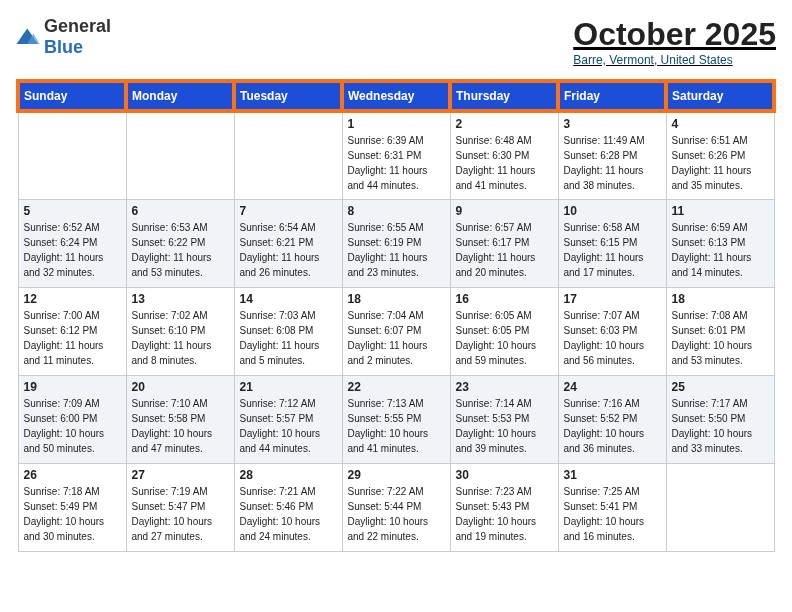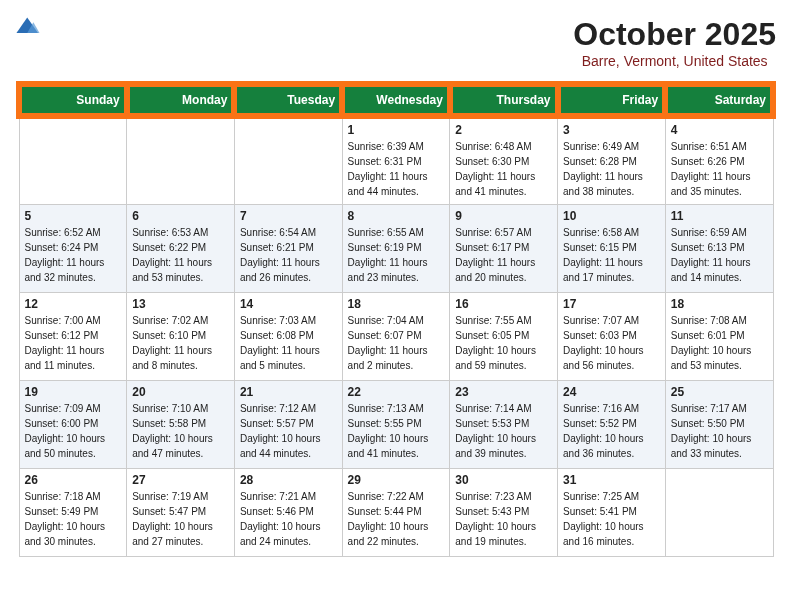--- a/index.html
+++ b/index.html
@@ -29,44 +29,45 @@
     .logo-text-blue {
       font-size: 18px;
       font-weight: bold;
       color: #2a6db5;
     }
     .logo-icon {
       width: 24px;
       height: 20px;
     }
     .title-block {
-      text-align: center;
+      text-align: left;
+      text-decoration: underline;
     }
     .month-title {
       font-size: 32px;
       font-weight: bold;
       color: #222;
     }
     .location-title {
-      font-size: 14px;
-      color: #7f1d1d;
+      font-size: 12px;
+      color: #0c4a6e;
     }
     table {
       width: 100%;
       border-collapse: collapse;
       table-layout: fixed;
     }
     th {
-      background-color: #15803d;
+      background-color: #1d4ed8;
       color: #fff;
       font-size: 12px;
       font-weight: bold;
       padding: 6px 4px;
-      text-align: right;
-      border: 6px solid #f97316;
+      text-align: left;
+      border: 4px solid #f97316;
     }
     td {
       vertical-align: top;
       border: 1px solid #ccc;
       padding: 4px 5px;
       font-size: 10.5px;
       color: #222;
       height: 88px;
     }
     td.empty {
@@ -91,20 +92,24 @@
   </style>
 </head>
 <body>
 
 <div class="header">
   <div class="logo">
     <svg class="logo-icon" viewBox="0 0 30 26" xmlns="http://www.w3.org/2000/svg">
       <polygon points="14,2 28,22 0,22" fill="#2a6db5"></polygon>
       <polygon points="22,8 30,22 14,22" fill="#5b9bd5" opacity="0.7"></polygon>
     </svg>
+    <div>
+      <span class="logo-text-general">General</span><br>
+      <span class="logo-text-blue">Blue</span>
+    </div>
   </div>
   <div class="title-block">
     <div class="month-title">October 2025</div>
     <div class="location-title">Barre, Vermont, United States</div>
   </div>
 </div>
 
 <table>
   <thead>
     <tr>
@@ -125,21 +130,21 @@
         <td>
           <div class="day-number">1</div>
           <div class="day-info"><span>Sunrise: 6:39 AM</span><br><span>Sunset: 6:31 PM</span><br><span>Daylight: 11 hours and 44 minutes.</span></div>
         </td>
         <td>
           <div class="day-number">2</div>
           <div class="day-info"><span>Sunrise: 6:48 AM</span><br><span>Sunset: 6:30 PM</span><br><span>Daylight: 11 hours and 41 minutes.</span></div>
         </td>
         <td>
           <div class="day-number">3</div>
-          <div class="day-info"><span>Sunrise: 6:49 AM</span><br><span>Sunset: 6:28 PM</span><br><span>Daylight: 11 hours and 38 minutes.</span></div>
+          <div class="day-info"><span>Sunrise: 11:49 AM</span><br><span>Sunset: 6:28 PM</span><br><span>Daylight: 11 hours and 38 minutes.</span></div>
         </td>
         <td>
           <div class="day-number">4</div>
           <div class="day-info"><span>Sunrise: 6:51 AM</span><br><span>Sunset: 6:26 PM</span><br><span>Daylight: 11 hours and 35 minutes.</span></div>
         </td>
       </tr>
       <tr>
         <td>
           <div class="day-number">5</div>
           <div class="day-info"><span>Sunrise: 6:52 AM</span><br><span>Sunset: 6:24 PM</span><br><span>Daylight: 11 hours and 32 minutes.</span></div>
@@ -181,21 +186,21 @@
         <td>
           <div class="day-number">14</div>
           <div class="day-info"><span>Sunrise: 7:03 AM</span><br><span>Sunset: 6:08 PM</span><br><span>Daylight: 11 hours and 5 minutes.</span></div>
         </td>
         <td>
           <div class="day-number">18</div>
           <div class="day-info"><span>Sunrise: 7:04 AM</span><br><span>Sunset: 6:07 PM</span><br><span>Daylight: 11 hours and 2 minutes.</span></div>
         </td>
         <td>
           <div class="day-number">16</div>
-          <div class="day-info"><span>Sunrise: 7:55 AM</span><br><span>Sunset: 6:05 PM</span><br><span>Daylight: 10 hours and 59 minutes.</span></div>
+          <div class="day-info"><span>Sunrise: 6:05 AM</span><br><span>Sunset: 6:05 PM</span><br><span>Daylight: 10 hours and 59 minutes.</span></div>
         </td>
         <td>
           <div class="day-number">17</div>
           <div class="day-info"><span>Sunrise: 7:07 AM</span><br><span>Sunset: 6:03 PM</span><br><span>Daylight: 10 hours and 56 minutes.</span></div>
         </td>
         <td>
           <div class="day-number">18</div>
           <div class="day-info"><span>Sunrise: 7:08 AM</span><br><span>Sunset: 6:01 PM</span><br><span>Daylight: 10 hours and 53 minutes.</span></div>
         </td>
       </tr>

